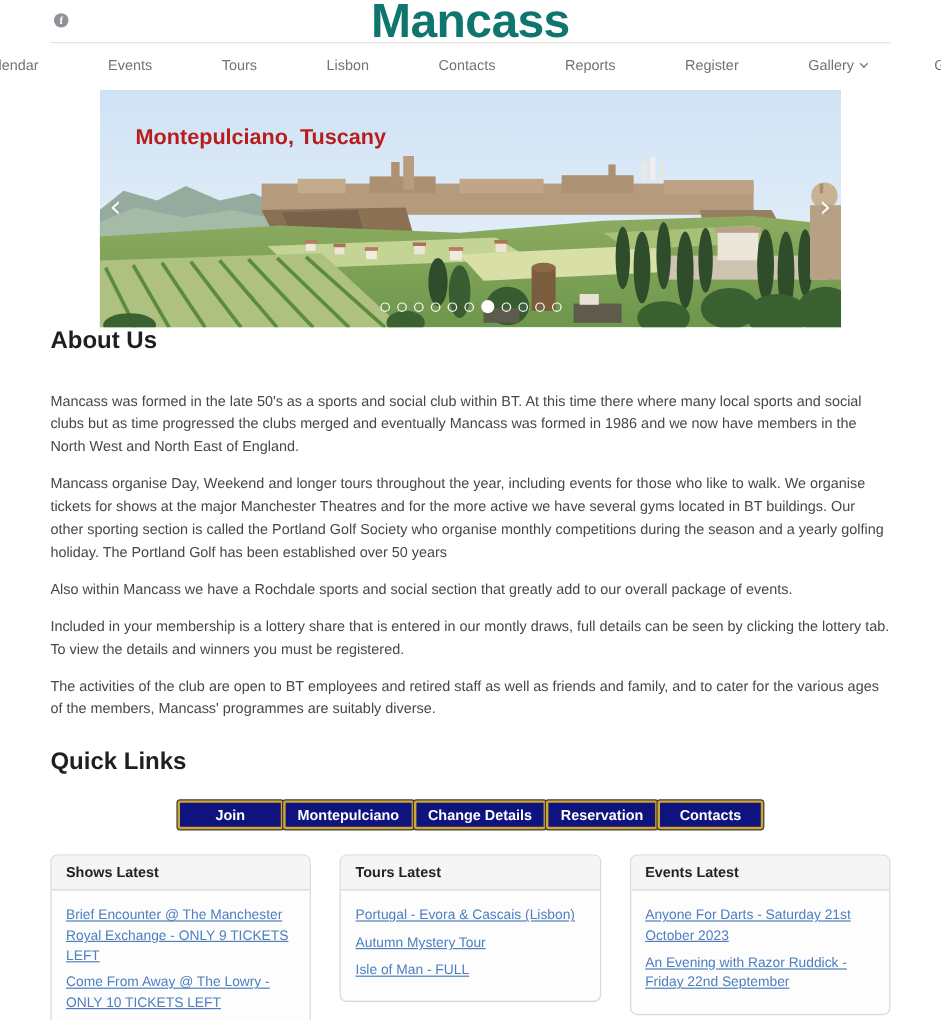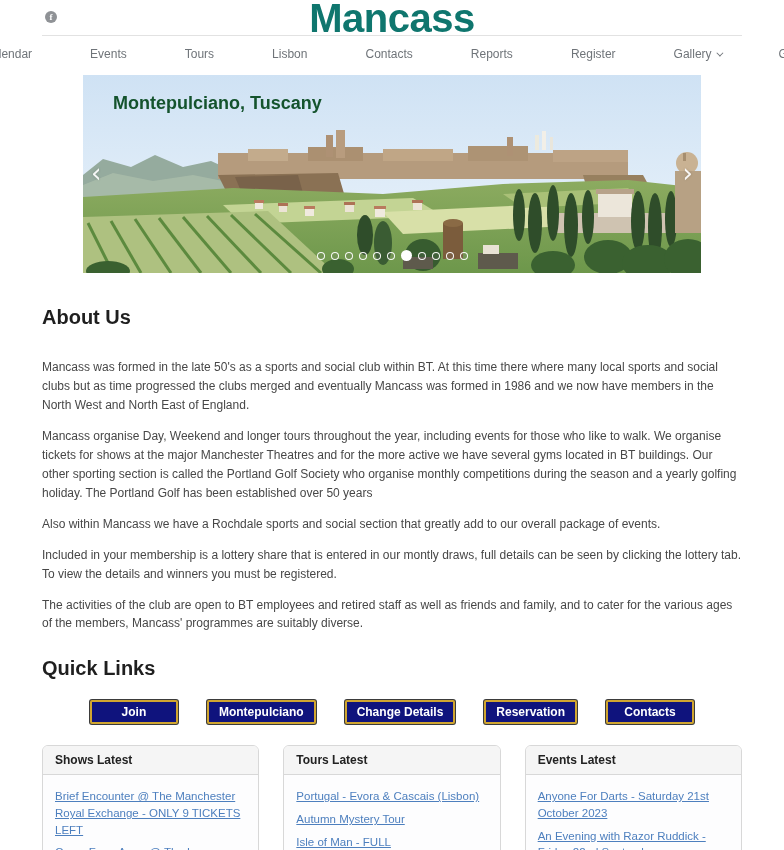--- a/index.html
+++ b/index.html
@@ -35,22 +35,22 @@
   .caret-down {
     display: inline-block; width: 5px; height: 5px;
     border-right: 1.5px solid #6f7479; border-bottom: 1.5px solid #6f7479;
     transform: rotate(45deg) translateY(-2px);
   }
 
   
   .hero { width: 618px; height: 198px; margin: 5px auto 0 auto; position: relative; overflow: hidden; }
   .hero svg { display: block; width: 100%; height: 100%; }
   .hero-caption {
-    position: absolute; left: 30px; top: 18px;
-    font-size: 18px; font-weight: 600; color: #14532d;
+    position: absolute; left: 30px; top: 29px;
+    font-size: 18px; font-weight: 600; color: #b91c1c;
   }
   .hero-arrow {
     position: absolute; top: 50%; transform: translateY(-55%);
     color: rgba(255,255,255,0.92); font-size: 26px; line-height: 26px;
     cursor: pointer; user-select: none; font-family: "DejaVu Sans", sans-serif;
     text-shadow: 0 0 3px rgba(0,0,0,0.15);
   }
   .hero-arrow.prev { left: 8px; }
   .hero-arrow.next { right: 8px; }
   .hero-dots {
@@ -60,27 +60,27 @@
   .dot {
     width: 8px; height: 8px; border-radius: 50%;
     border: 1px solid rgba(255,255,255,0.95); background: rgba(120,120,120,0.15);
     cursor: pointer;
   }
   .dot.active { background: #ffffff; width: 11px; height: 11px; }
 
   
   .content { padding: 0 42px; }
   .section-heading { font-size: 20px; font-weight: 600; color: #1f1f1f; }
-  .about-section { margin-top: 33px; }
+  .about-section { }
   .about-paragraphs { margin-top: 29px; }
   .about-paragraphs p { font-size: 12px; line-height: 1.58; color: #474747; margin-bottom: 12px; }
 
   
   .quick-links { margin-top: 24px; }
-  .ql-buttons { margin-top: 20px; display: flex; justify-content: center; gap: 29px; }
+  .ql-buttons { margin-top: 20px; display: flex; justify-content: center; }
   .ql-btn {
     min-width: 88px; height: 24px; padding: 0 10px;
     display: inline-flex; align-items: center; justify-content: center;
     background: #0f137d; color: #ffffff; font-size: 12px; font-weight: 700;
     border: 2px solid #d0a530; border-radius: 2px;
     box-shadow: 0 0 0 1px #3b3b3b; cursor: pointer; white-space: nowrap;
   }
 
   
   .cards-row { margin-top: 21px; display: flex; gap: 24px; align-items: flex-start; }

